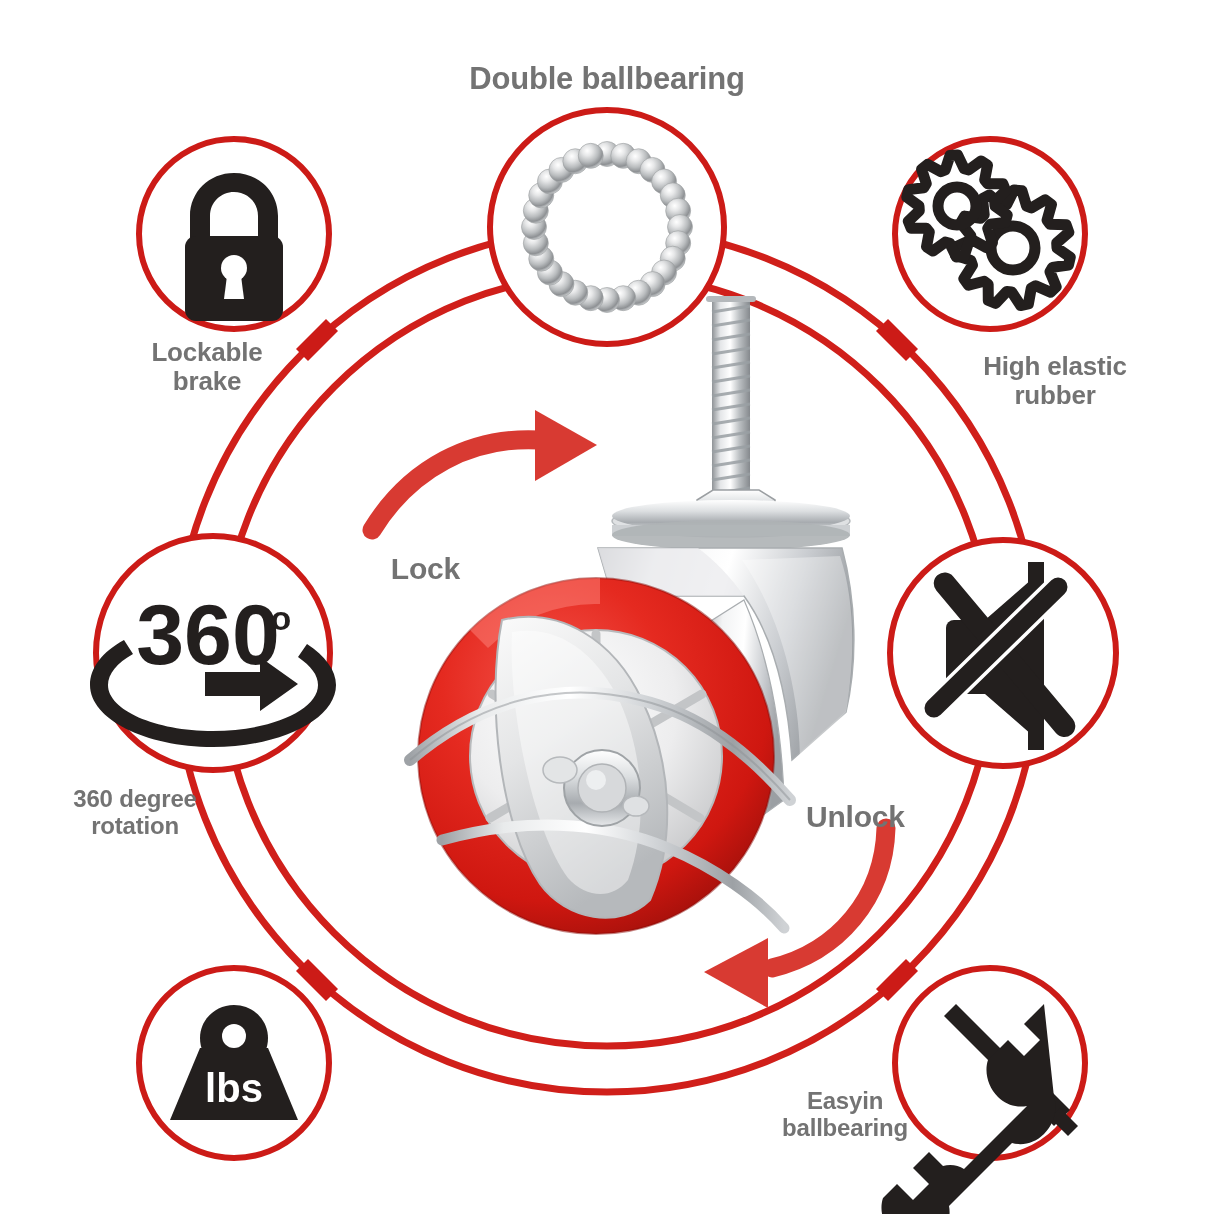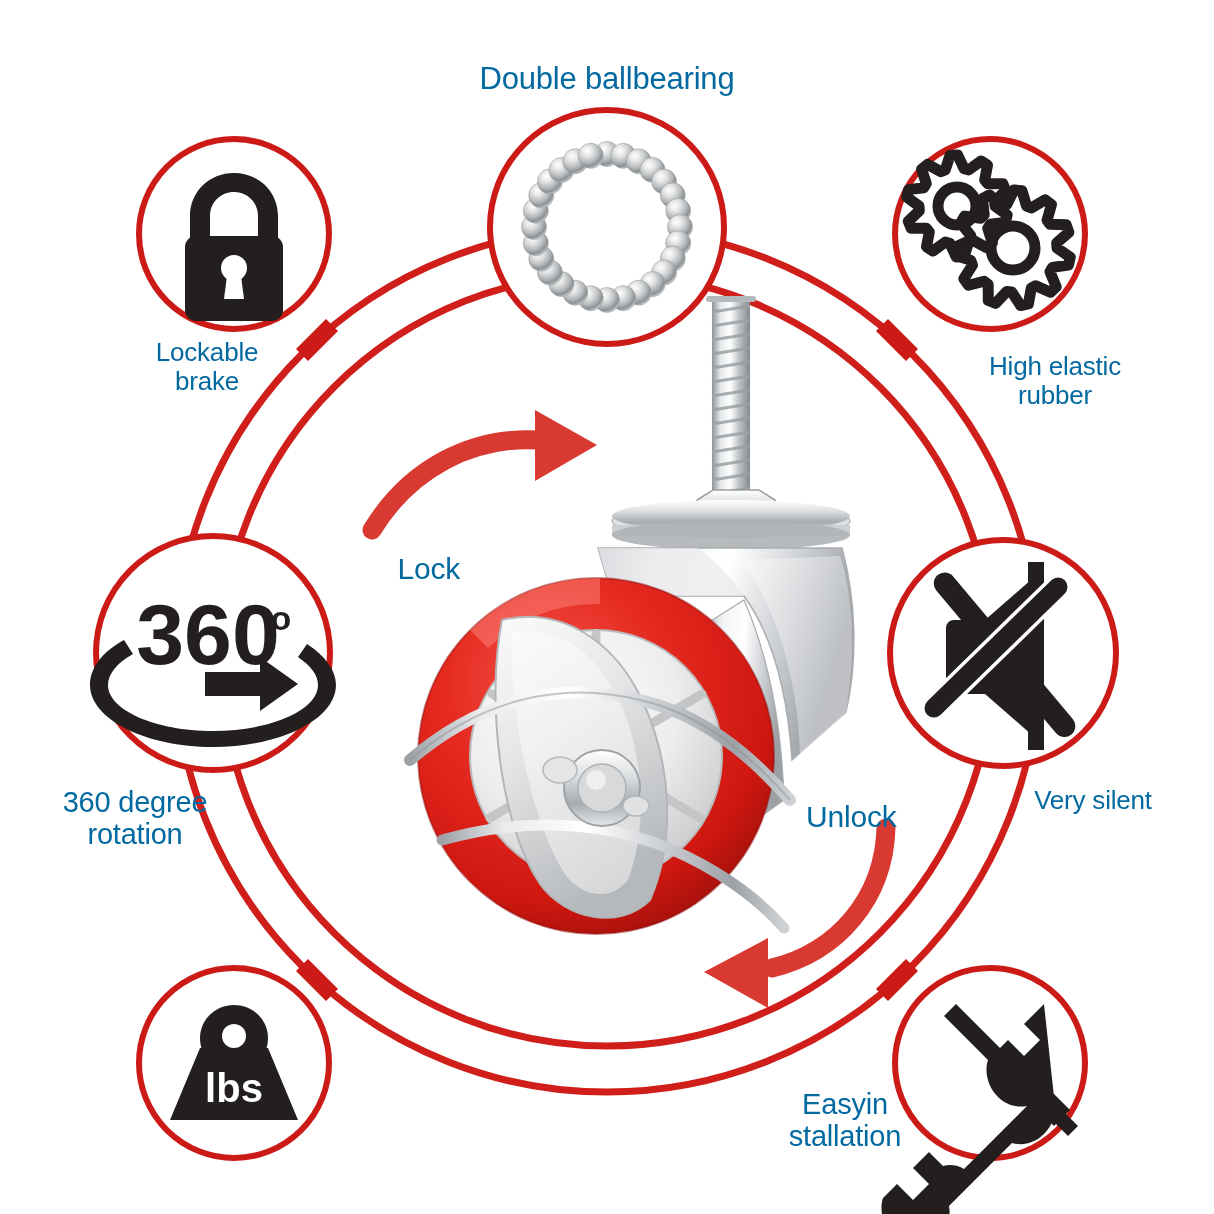--- a/index.html
+++ b/index.html
@@ -22,30 +22,30 @@
   }
   #artboard {
     position: absolute;
     left: 0;
     top: 0;
     width: 1214px;
     height: 1214px;
   }
   .label {
     position: absolute;
-    color: #0369a1;
-    font-weight: normal;
+    color: #737373;
+    font-weight: bold;
     text-align: center;
     line-height: 1.12;
     letter-spacing: -0.2px;
     white-space: pre-line;
     font-family: "Liberation Sans", sans-serif;
   }
   .label-lg { font-size: 26px; }
-  .label-md { font-size: 29px; text-align: center; }
+  .label-md { font-size: 24px; text-align: center; }
   .label-title { font-size: 31px; }
   .label-action { font-size: 30px; }
 
   
   #lbl-ballbearing { left: 407px; top: 62px; width: 400px; }
   #lbl-lockable    { left: 97px;  top: 338px; width: 220px; }
   #lbl-rubber      { left: 930px; top: 352px; width: 250px; }
   #lbl-rotation    { left: 25px;  top: 786px; width: 220px; }
   #lbl-silent      { left: 988px; top: 786px; width: 210px; }
   #lbl-maxload     { left: 320px; top: 1095px; width: 260px; }
@@ -387,23 +387,22 @@
 
   <div class="label label-lg" id="lbl-lockable">Lockable
 brake</div>
 
   <div class="label label-lg" id="lbl-rubber">High elastic
 rubber</div>
 
   <div class="label label-md" id="lbl-rotation">360 degree
 rotation</div>
 
-  <div class="label label-lg" id="lbl-silent">Very silent</div>
 
 
   <div class="label label-md" id="lbl-install">Easyin
-stallation</div>
+ballbearing</div>
 
   <div class="label label-action" id="lbl-lock">Lock</div>
 
   <div class="label label-action" id="lbl-unlock">Unlock</div>
 
 </div>
 
 </body></html>

